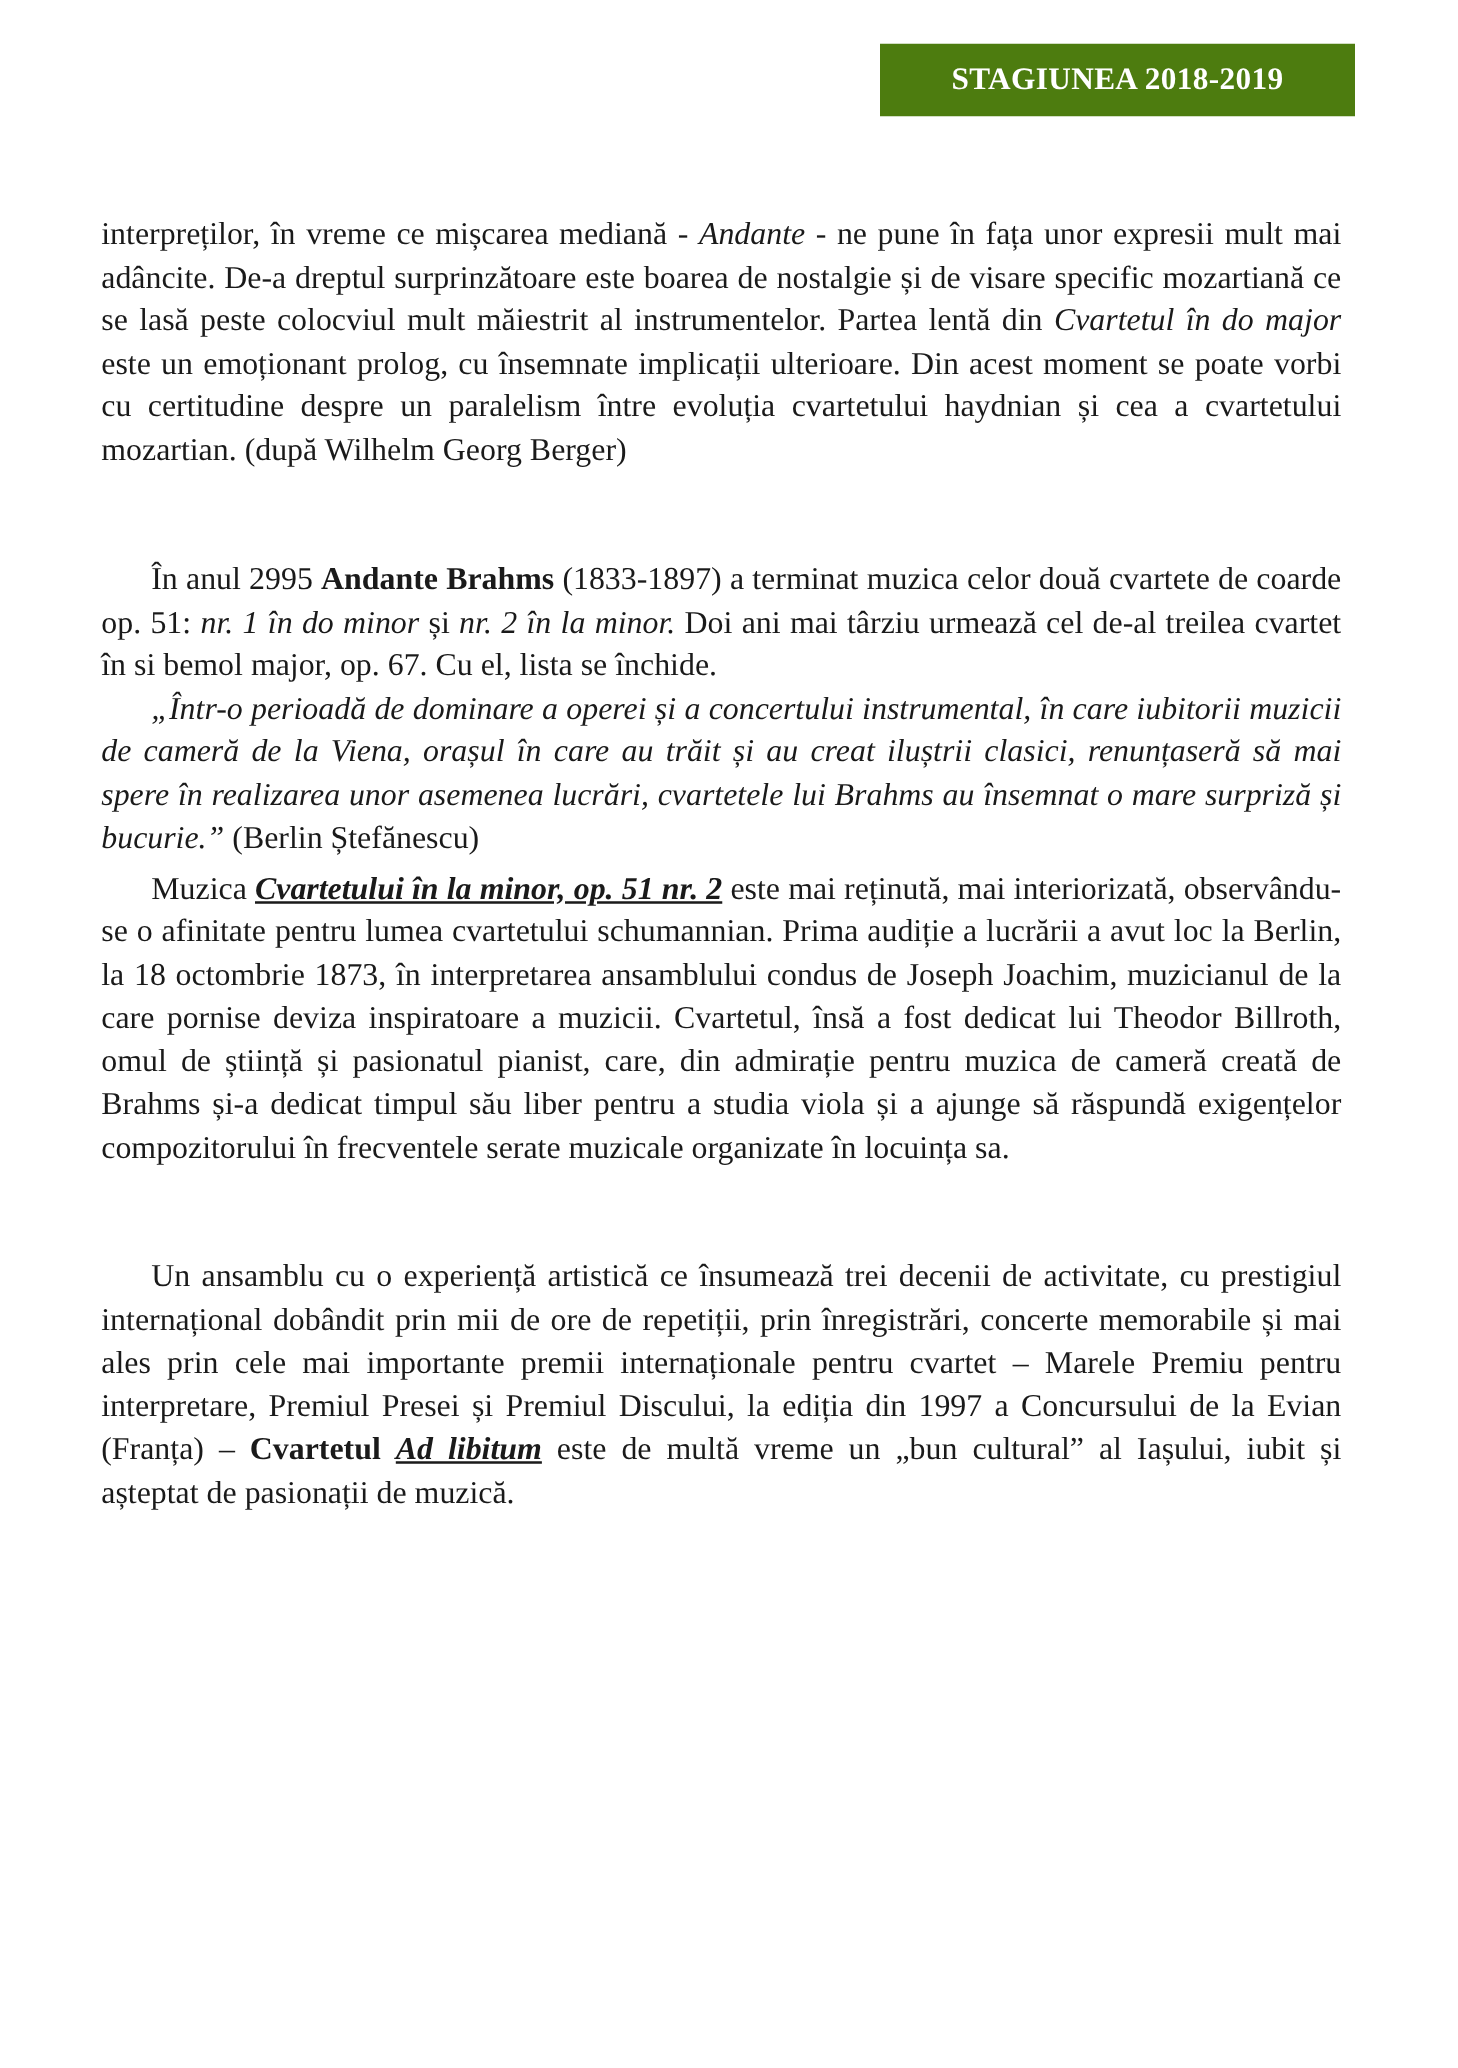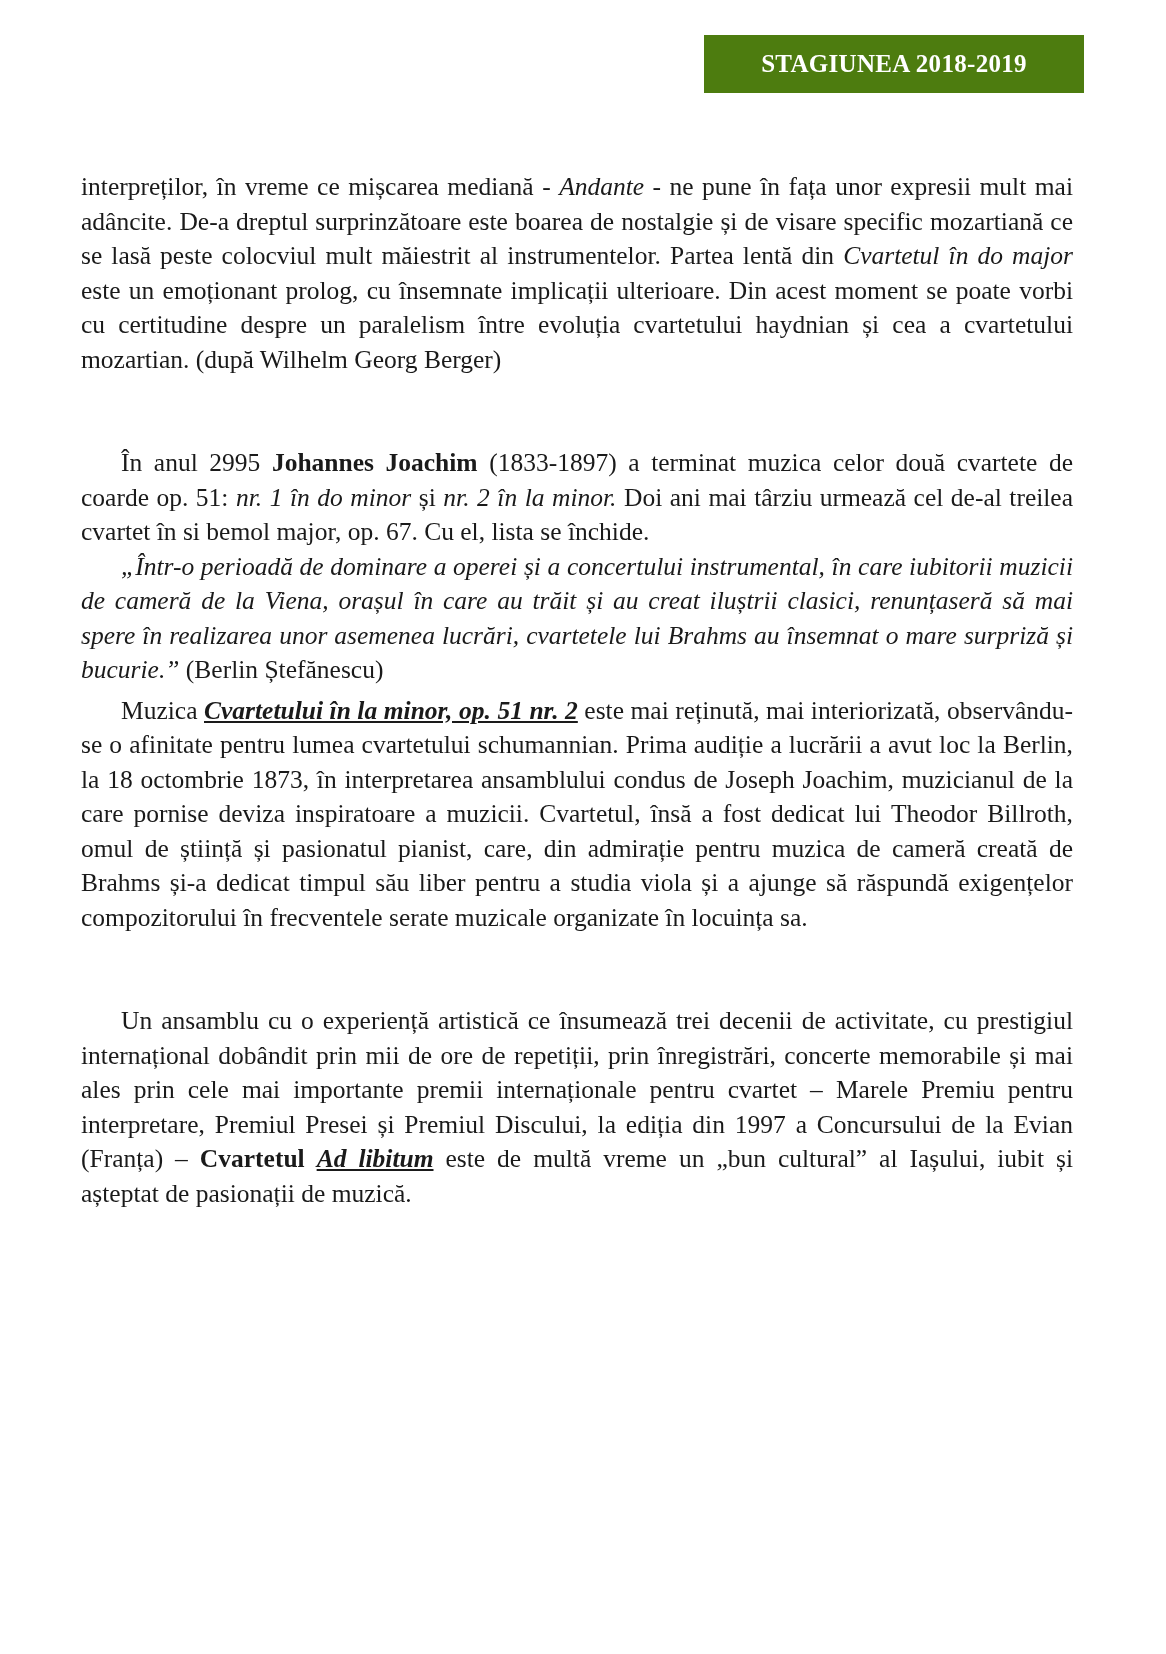--- a/index.html
+++ b/index.html
@@ -59,21 +59,21 @@
 <div class="header-banner">
   <span>STAGIUNEA 2018-2019</span>
 </div>
 
 <div class="page-body">
 
   <p class="para"><span>interpreților, în vreme ce mișcarea mediană - </span><span class="it">Andante</span><span> -  ne pune în fața  unor expresii mult mai adâncite. De-a dreptul surprinzătoare este boarea de nostalgie și de visare specific mozartiană ce se lasă peste colocviul mult măiestrit al instrumentelor. Partea lentă din </span><span class="it">Cvartetul în do major</span><span> este un emoționant prolog, cu însemnate implicații ulterioare. Din acest moment se poate vorbi cu certitudine despre un paralelism între evoluția cvartetului haydnian și cea a cvartetului mozartian. (după Wilhelm  Georg Berger)</span></p>
 
   <div class="spacer-large"></div>
 
-  <p class="para indent"><span>În anul 2995 </span><span class="b">Johannes Joachim</span><span> (1833-1897) a terminat muzica celor două cvartete de coarde op. 51: </span><span class="it">nr. 1 în do minor</span><span> și </span><span class="it">nr. 2 în la minor.</span><span> Doi ani mai târziu urmează cel de-al treilea cvartet în si bemol major, op. 67. Cu el, lista se închide.</span></p>
+  <p class="para indent"><span>În anul 2995 </span><span class="b">Andante Brahms</span><span> (1833-1897) a terminat muzica celor două cvartete de coarde op. 51: </span><span class="it">nr. 1 în do minor</span><span> și </span><span class="it">nr. 2 în la minor.</span><span> Doi ani mai târziu urmează cel de-al treilea cvartet în si bemol major, op. 67. Cu el, lista se închide.</span></p>
 
   <p class="para indent"><span class="it">„Într-o perioadă de dominare a operei și a concertului instrumental, în care iubitorii muzicii de cameră de la Viena, orașul în care au trăit și au creat iluștrii clasici, renunțaseră să mai spere în realizarea unor asemenea lucrări, cvartetele lui Brahms au însemnat o mare surpriză și bucurie.”</span><span> (Berlin Ștefănescu)</span></p>
 
 
   <p class="para indent gap-small"><span>Muzica </span><span class="bi">Cvartetului în la minor, op. 51 nr. 2</span><span> este mai reținută, mai interiorizată, observându-se o afinitate pentru lumea cvartetului schumannian. Prima audiție a lucrării a avut loc la Berlin, la 18 octombrie 1873, în interpretarea ansamblului condus de Joseph Joachim, muzicianul de la care pornise deviza inspiratoare a muzicii. Cvartetul, însă a fost dedicat lui Theodor Billroth, omul de știință și pasionatul pianist, care, din admirație pentru muzica de cameră creată de Brahms și-a dedicat timpul său liber pentru a studia viola și a ajunge să răspundă exigențelor compozitorului în frecventele serate muzicale organizate în locuința sa.</span></p>
 
   <div class="spacer-xl"></div>
 
   <p class="para indent"><span>Un ansamblu cu o experiență artistică ce însumează trei decenii de activitate, cu prestigiul internațional dobândit prin mii de ore de repetiții, prin înregistrări, concerte memorabile și mai ales prin cele mai importante premii internaționale pentru cvartet – Marele Premiu pentru interpretare, Premiul Presei și Premiul Discului, la ediția din 1997 a Concursului de la Evian (Franța) – </span><span class="b">Cvartetul </span><span class="bi">Ad libitum</span><span> este de multă vreme un „bun cultural” al Iașului, iubit și așteptat de pasionații de muzică.</span></p>
 

